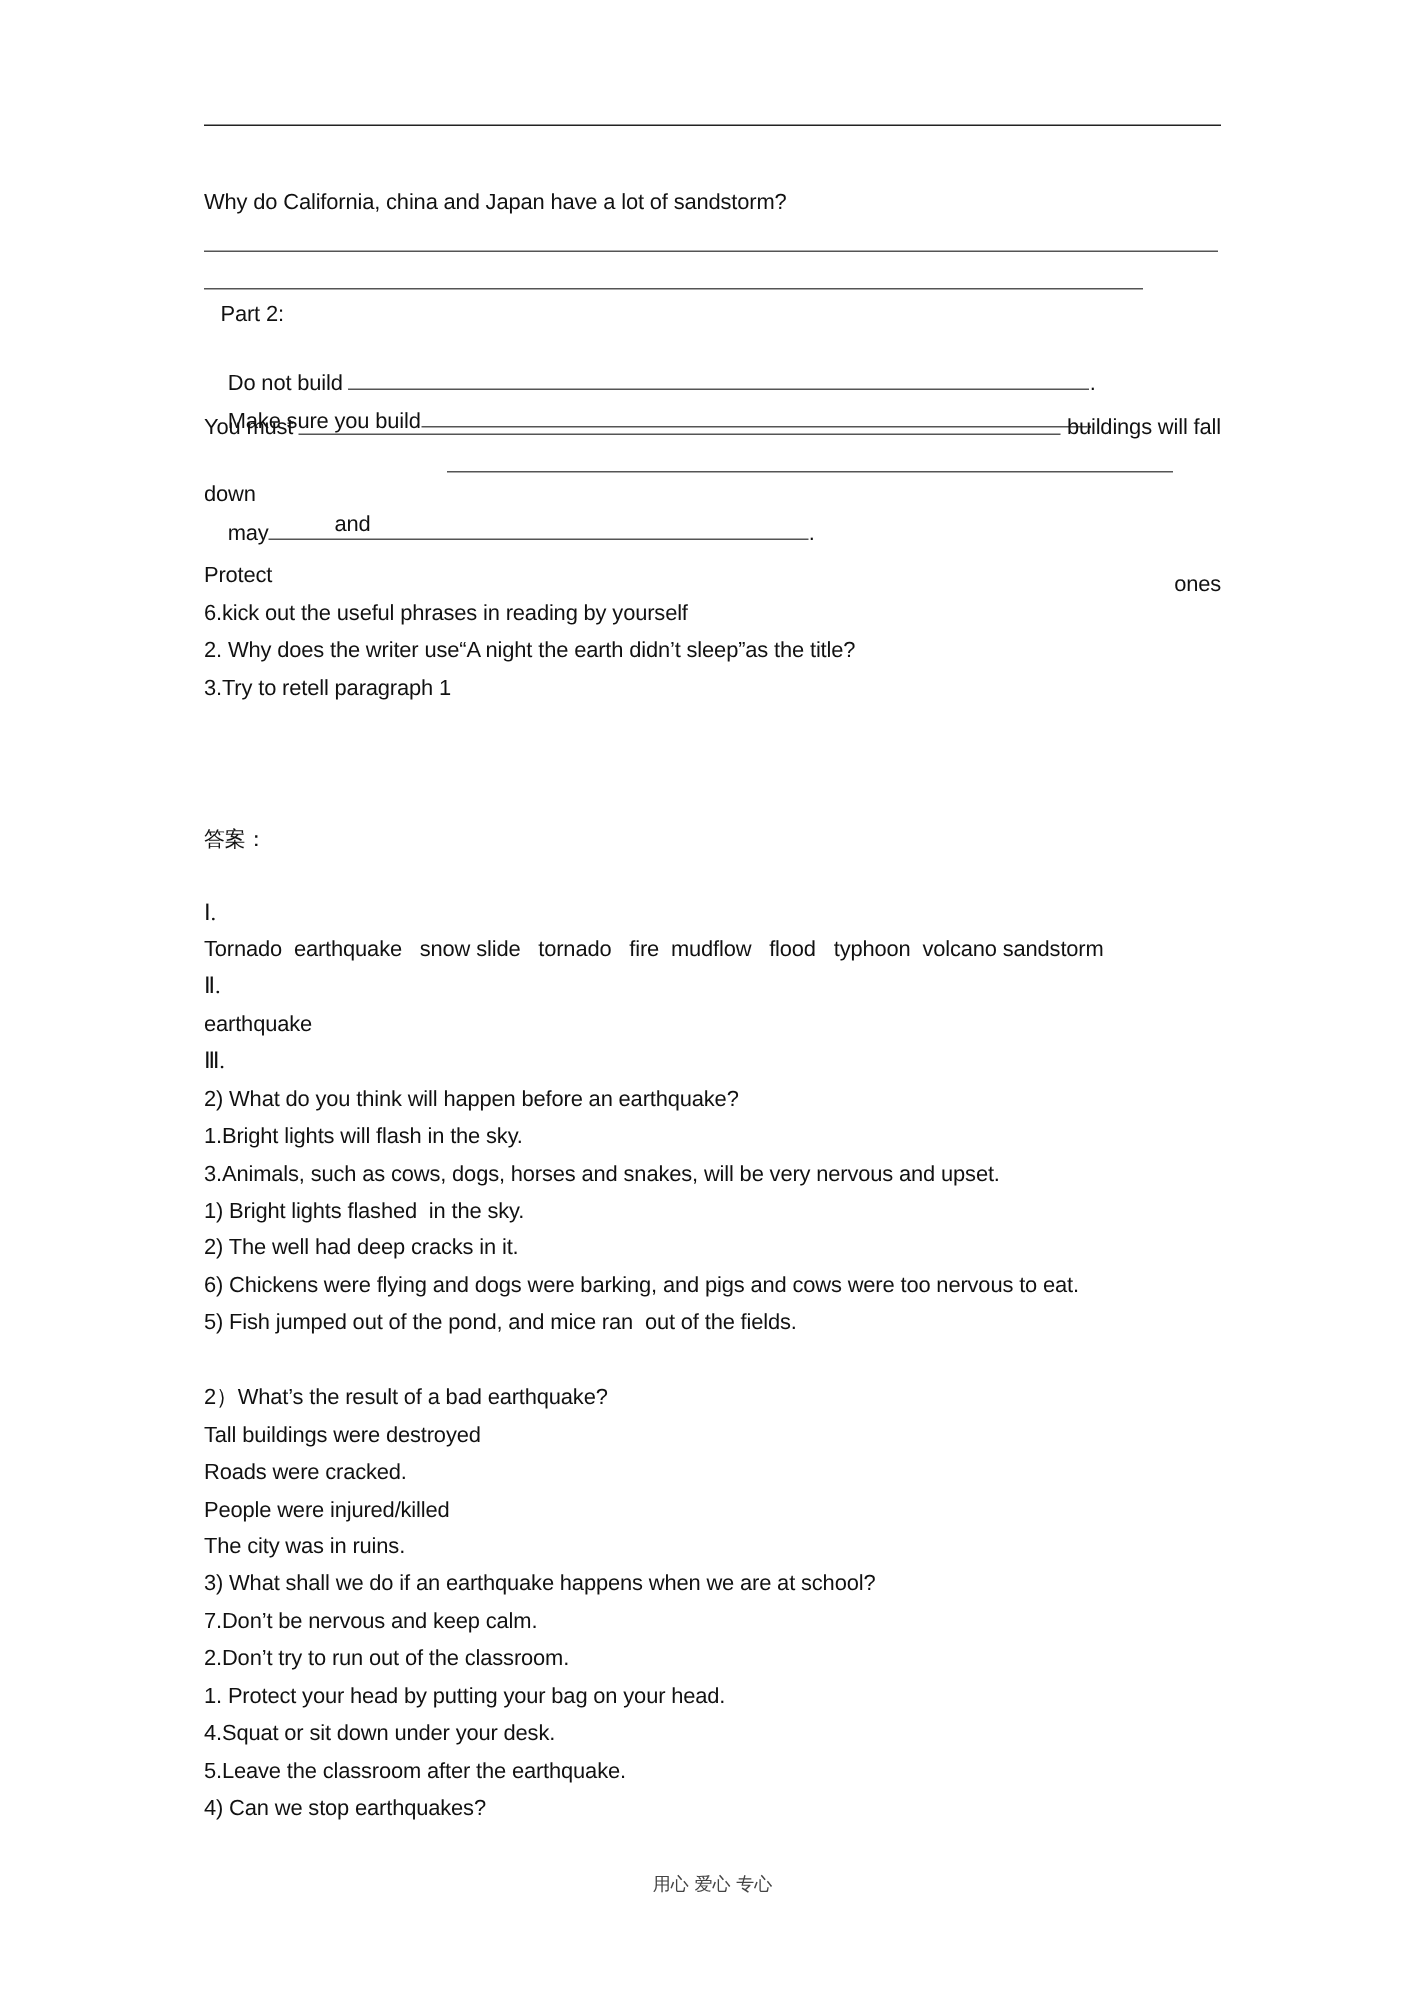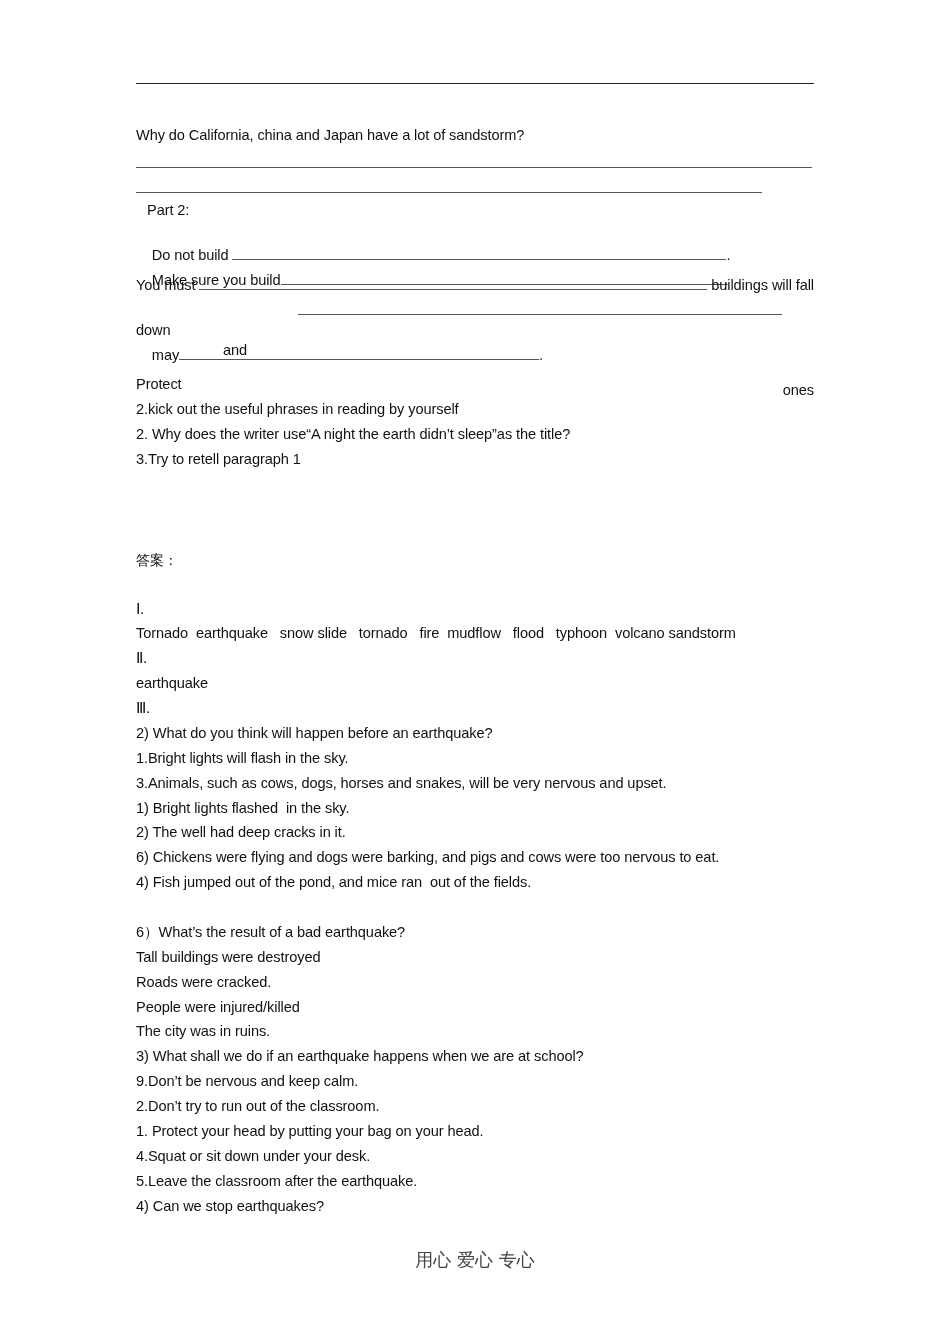--- a/index.html
+++ b/index.html
@@ -7,21 +7,21 @@
       font-family: "Liberation Sans", "DejaVu Sans", sans-serif; color: #111; }
     .page { position: absolute; left: 136px; top: 0; width: 678px; }
     .top-rule { position: absolute; left: 136px; top: 83px; width: 678px; height: 0; border-top: 1.5px solid #222; }
     .line { position: absolute; left: 0; font-size: 14.6px; line-height: 20px; white-space: pre; letter-spacing: -0.1px; }
     .blank-line { position: absolute; left: 0; height: 0; border-top: 1px solid #555; }
     .cjk { font-family: "DejaVu Serif", serif; font-size: 14px; }
     .roman { font-family: "Liberation Serif", serif; font-size: 15px; }
     .blank { display: inline-block; border-bottom: 1px solid #555; height: 14px; vertical-align: baseline; }
     .just { display: flex; justify-content: space-between; width: 678px; }
     .footer { position: absolute; left: 0; width: 950px; top: 1248px; text-align: center;
-      font-family: "DejaVu Sans", sans-serif; font-size: 18px; color: #444; }
+      font-family: "DejaVu Sans", sans-serif; font-size: 12px; color: #444; }
   </style>
 </head>
 <body>
 
 <div class="top-rule"></div>
 
 <div class="page">
 
   <div class="line" style="top:125px">Why do California, china and Japan have a lot of sandstorm?</div>
   <div class="blank-line" style="top:167px;width:676px"></div>
@@ -46,48 +46,48 @@
     <span style="position:absolute;left:87px">and</span>
     <span class="blank" style="position:absolute;left:162px;width:484px;top:0"></span>
     <span style="position:absolute;right:0">ones</span>
   </div>
 
   <div class="line" style="top:325px">
     <span>may</span><span class="blank" style="width:360px"></span><span>.</span>
   </div>
 
   <div class="line" style="top:374px">Protect</div>
-  <div class="line" style="top:399px">2.kick out the useful phrases in reading by yourself</div>
+  <div class="line" style="top:399px">6.kick out the useful phrases in reading by yourself</div>
   <div class="line" style="top:424px">2. Why does the writer use“A night the earth didn’t sleep”as the title?</div>
   <div class="line" style="top:449px">3.Try to retell paragraph 1</div>
 
   <div class="line cjk" style="top:550px">答案：</div>
 
   <div class="line roman" style="top:599px">Ⅰ.</div>
   <div class="line" style="top:623px">Tornado  earthquake   snow slide   tornado   fire  mudflow   flood   typhoon  volcano sandstorm</div>
   <div class="line roman" style="top:648px">Ⅱ.</div>
   <div class="line" style="top:673px">earthquake</div>
   <div class="line roman" style="top:698px">Ⅲ.</div>
 
   <div class="line" style="top:723px">2) What do you think will happen before an earthquake?</div>
   <div class="line" style="top:748px">1.Bright lights will flash in the sky.</div>
   <div class="line" style="top:773px">3.Animals, such as cows, dogs, horses and snakes, will be very nervous and upset.</div>
   <div class="line" style="top:798px">1) Bright lights flashed  in the sky.</div>
   <div class="line" style="top:822px">2) The well had deep cracks in it.</div>
   <div class="line" style="top:847px">6) Chickens were flying and dogs were barking, and pigs and cows were too nervous to eat.</div>
-  <div class="line" style="top:872px">4) Fish jumped out of the pond, and mice ran  out of the fields.</div>
+  <div class="line" style="top:872px">5) Fish jumped out of the pond, and mice ran  out of the fields.</div>
 
-  <div class="line" style="top:922px">6）What’s the result of a bad earthquake?</div>
+  <div class="line" style="top:922px">2）What’s the result of a bad earthquake?</div>
   <div class="line" style="top:947px">Tall buildings were destroyed</div>
   <div class="line" style="top:972px">Roads were cracked.</div>
   <div class="line" style="top:997px">People were injured/killed</div>
   <div class="line" style="top:1021px">The city was in ruins.</div>
 
   <div class="line" style="top:1046px">3) What shall we do if an earthquake happens when we are at school?</div>
-  <div class="line" style="top:1071px">9.Don’t be nervous and keep calm.</div>
+  <div class="line" style="top:1071px">7.Don’t be nervous and keep calm.</div>
   <div class="line" style="top:1096px">2.Don’t try to run out of the classroom.</div>
   <div class="line" style="top:1121px">1. Protect your head by putting your bag on your head.</div>
   <div class="line" style="top:1146px">4.Squat or sit down under your desk.</div>
   <div class="line" style="top:1171px">5.Leave the classroom after the earthquake.</div>
 
   <div class="line" style="top:1196px">4) Can we stop earthquakes?</div>
 </div>
 
 <div class="footer">用心  爱心  专心</div>
 

